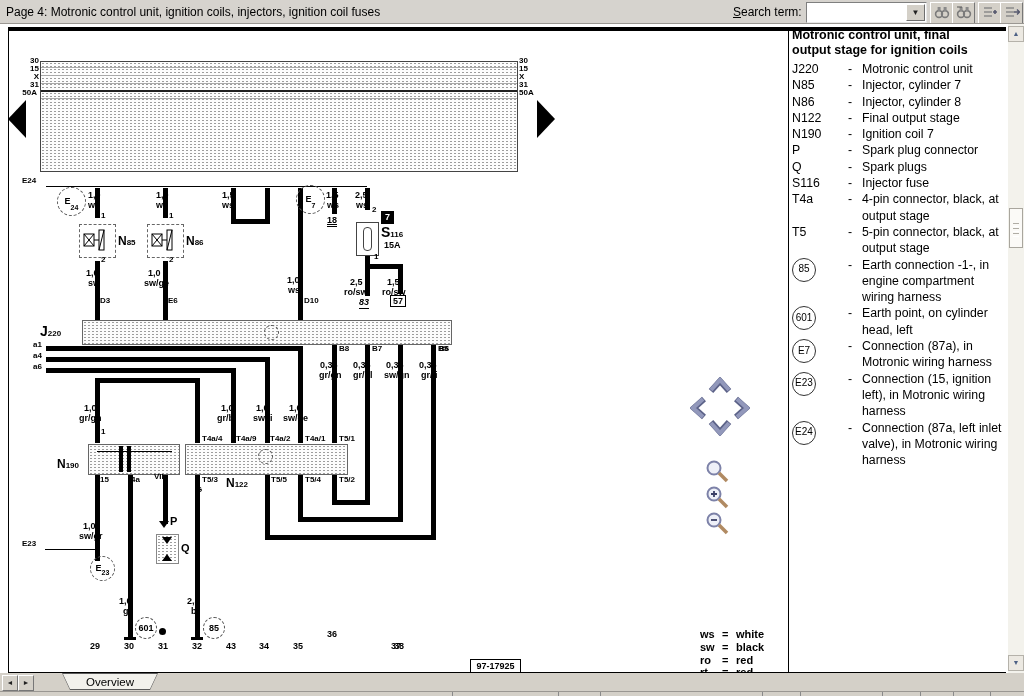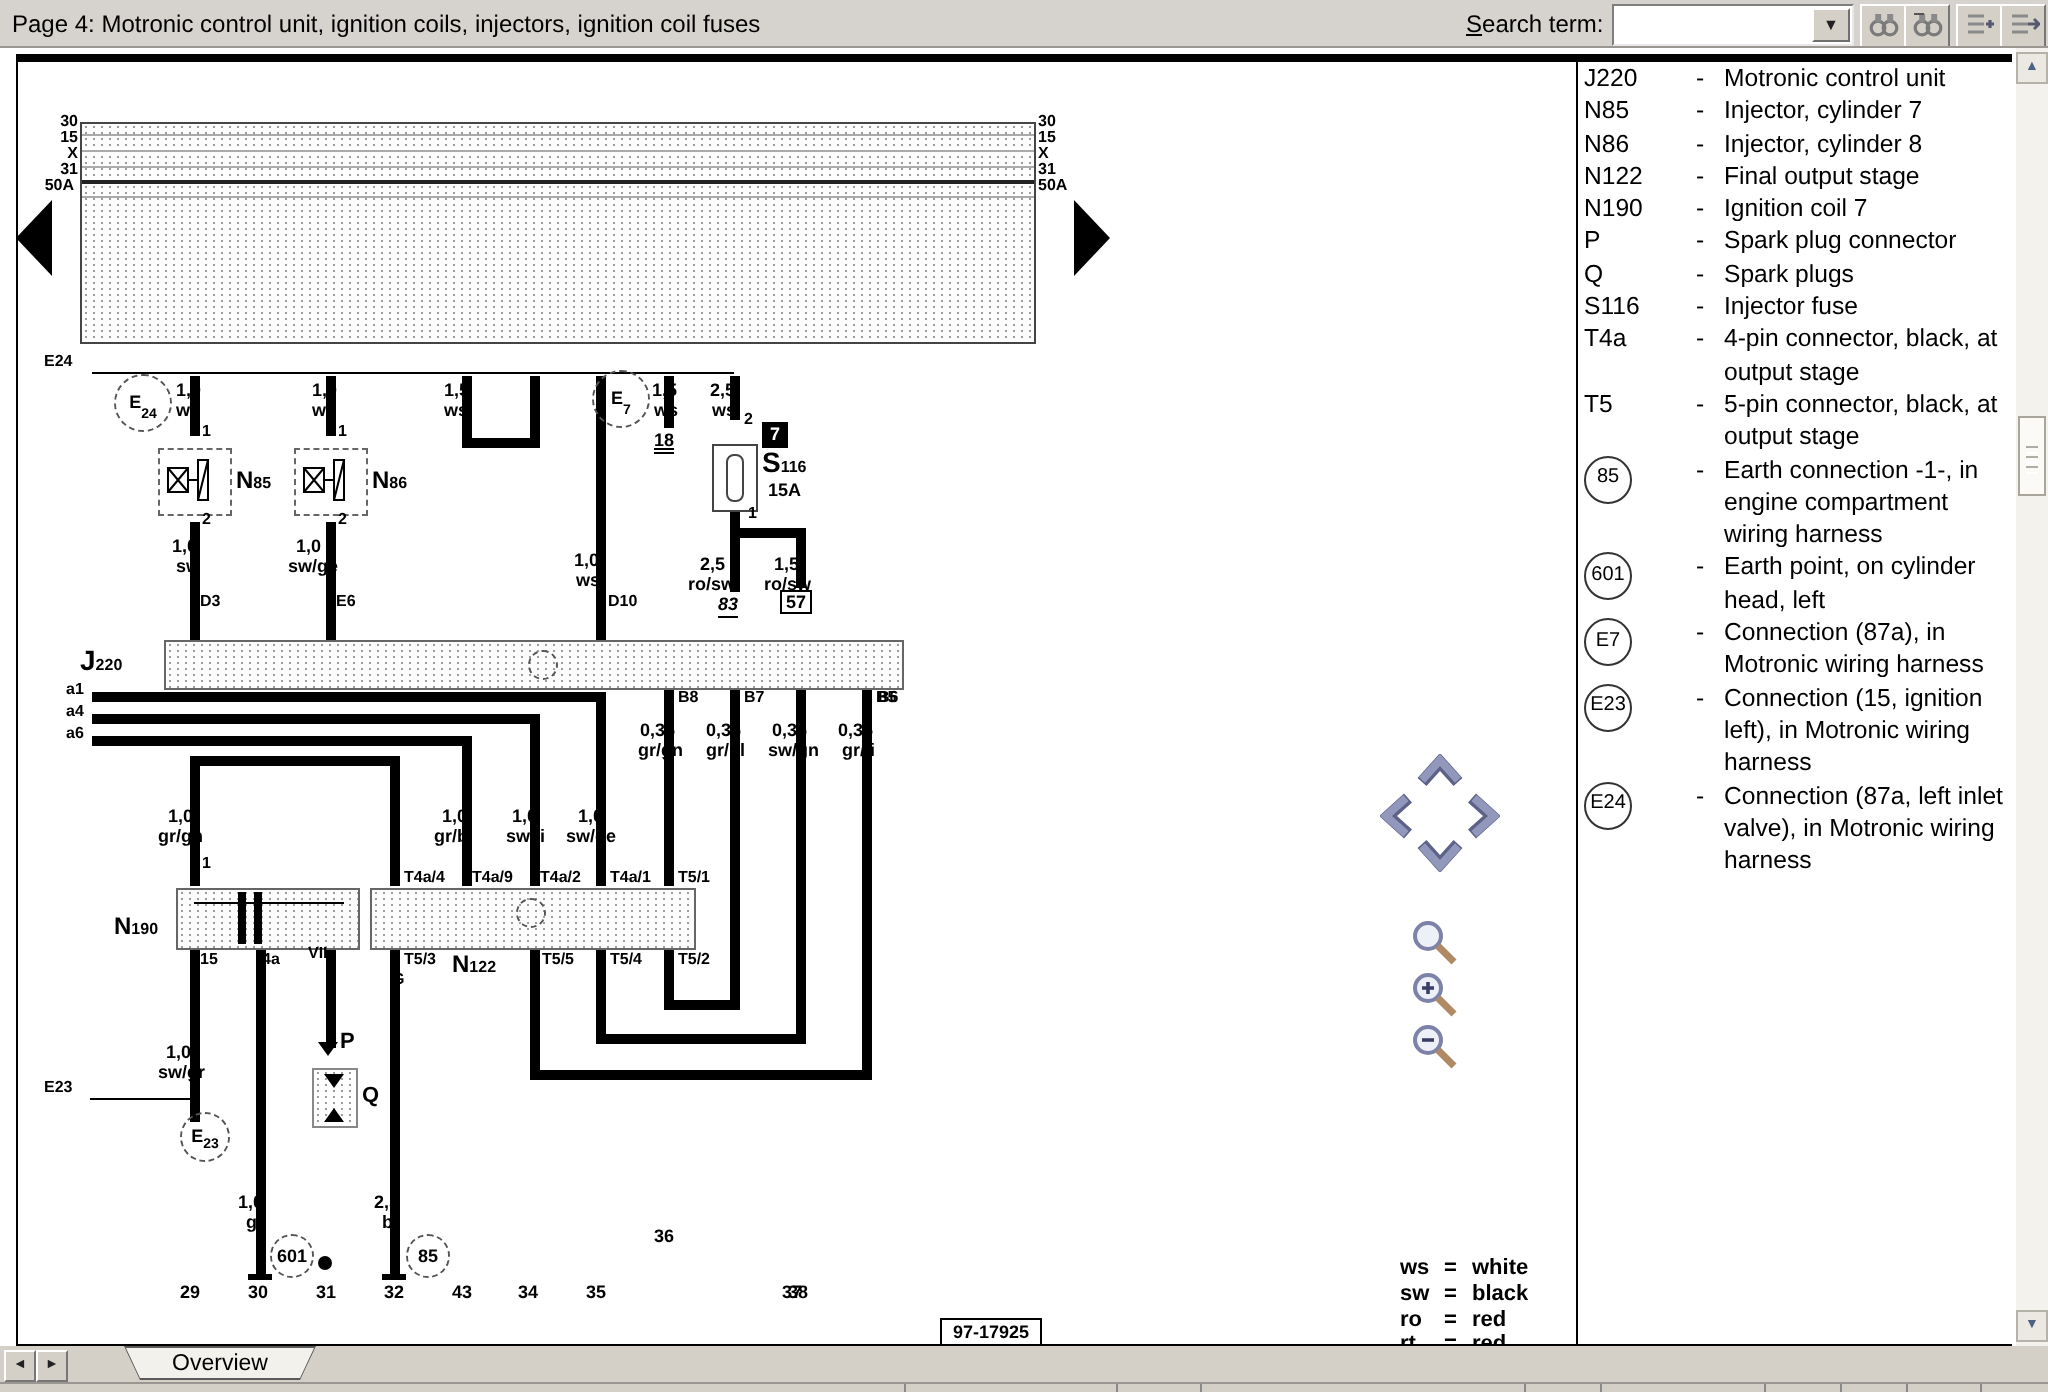--- a/index.html
+++ b/index.html
@@ -334,21 +334,21 @@
       <div class="lbl" style="left: 123px; top: 607px;">gr</div>
       <div class="lbl" style="left: 187px; top: 597px;">2,5</div>
       <div class="lbl" style="left: 191px; top: 607px;">br</div>
       <div class="lbl grid" style="left: 88px; top: 642px;">29</div>
       <div class="lbl grid" style="left: 122px; top: 642px;">30</div>
       <div class="lbl grid" style="left: 156px; top: 642px;">31</div>
       <div class="lbl grid" style="left: 190px; top: 642px;">32</div>
       <div class="lbl grid" style="left: 224px; top: 642px;">43</div>
       <div class="lbl grid" style="left: 257px; top: 642px;">34</div>
       <div class="lbl grid" style="left: 291px; top: 642px;">35</div>
-      <div class="lbl grid" style="left: 325px; top: 614px; text-align: center;">36</div>
+      <div class="lbl grid" style="left: 325px; top: 630px; text-align: center;">36</div>
       <div class="lbl grid" style="left: 358px; top: 642px; margin-left: 31px;">37</div>
       <div class="lbl grid" style="left: 392px; top: 642px;">38</div>
       <div class="lbl grid" style="left: 426px; top: 642px; margin-top: 44px;">39</div>
       <div class="dcirc" style="left: 57px; top: 187px; height: 27px; width: 27px;">
         <span>E</span>
         <small>24</small>
       </div>
       <div class="dcirc" style="left: 296px; top: 185px; height: 27px; width: 27px;">
         <span>E</span>
         <small>7</small>
@@ -389,20 +389,24 @@
     <path d="M7 10h6M10 7v6" stroke="#3a3f66" stroke-width="1.8"></path>
     <line x1="15" y1="15" x2="23" y2="23" stroke="#b08a62" stroke-width="3.5"></line>
   </svg>
 <svg class="abs" style="left:704px;top:510px;" width="26" height="26">
     <circle cx="10" cy="10" r="6.5" fill="#eef0f8" stroke="#7d82a8" stroke-width="2"></circle>
     <path d="M7 10h6" stroke="#3a3f66" stroke-width="1.8"></path>
     <line x1="15" y1="15" x2="23" y2="23" stroke="#b08a62" stroke-width="3.5"></line>
   </svg>
 
 <div id="legend">
+  <div class="lg-title">
+    <div>Motronic control unit, final</div>
+    <div>output stage for ignition coils</div>
+  </div>
   <div id="legend-rows">
       <div class="lg-row">
         <div class="lg-code">J220</div>
         <div class="lg-dash">-</div>
         <div class="lg-desc">
           <div>Motronic control unit</div>
         </div>
       </div>
       <div class="lg-row">
         <div class="lg-code">N85</div>

